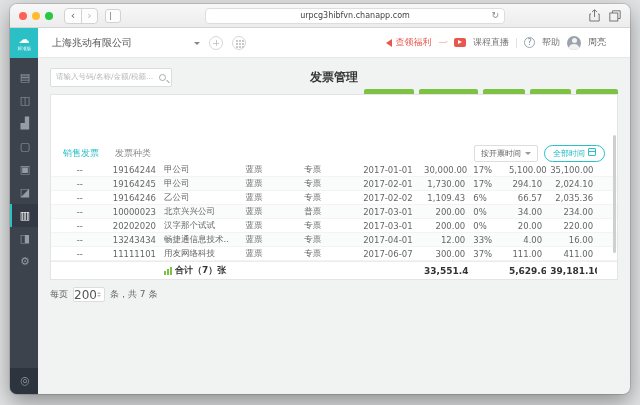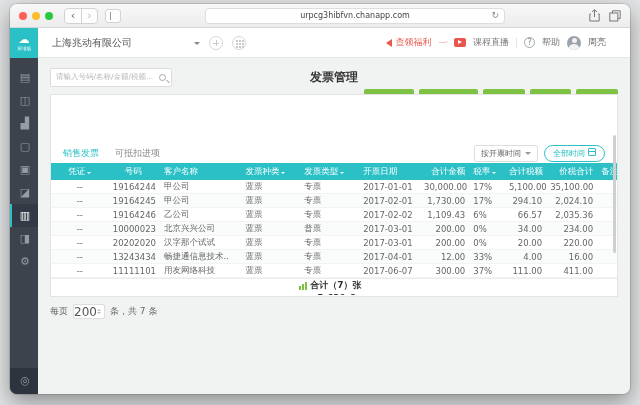--- a/index.html
+++ b/index.html
@@ -97,21 +97,21 @@
     padding:2px 8px; display:flex; align-items:flex-start; gap:3px; }
   .cal { width:8px; height:8px; border:1px solid #2bc0c6; border-radius:1px; position:relative; }
   .cal::before { content:""; position:absolute; left:0; right:0; top:2px; height:1px; background:#2bc0c6; }
 
   .thead { display:flex; background:#2bc0c6; height:17px; align-items:center; }
   .th { color:#fff; font-size:8.5px; white-space:nowrap; overflow:hidden; padding:0 4px; }
   .th .caret { color:#fff; border-width:2.5px; border-top-color:#fff; margin-left:2px; }
   .tr { display:flex; height:14px; align-items:center; border-bottom:1px solid #f3f3f3; background:#fff; }
   .tr.alt { background:#fafbfb; }
   .td { font-size:8.5px; color:#666; white-space:nowrap; overflow:hidden; padding:0 4px; }
-  .tr.totals { height:18px; border-top:1px solid #ececec; border-bottom:none; background:#fff;flex-direction:column; }
+  .tr.totals { height:18px; border-top:1px solid #ececec; border-bottom:none; background:#fff; }
   .tr.totals .td { font-weight:bold; color:#333; font-size:9px; }
   .total-label { display:flex; align-items:center; gap:3px; overflow:visible; }
   .chart-ico { display:inline-flex; align-items:flex-end; gap:1px; height:8px; }
   .chart-ico i { width:2px; background:#7dc242; display:block; }
   .chart-ico i:nth-child(1){height:4px;} .chart-ico i:nth-child(2){height:6px;} .chart-ico i:nth-child(3){height:8px;}
 
   .col-voucher { width:10.2%; text-align:center; }
   .col-number  { width:8.7%;  text-align:center; }
   .col-customer{ width:14.4%; text-align:left; padding-left:6px; }
   .col-kind    { width:10.4%; text-align:left; padding-left:6px; }
@@ -235,46 +235,33 @@
             <button class="gbtn">
               <span>新增</span>
               <span class="caret"></span>
             </button>
           </div>
       </div>
 
       <div class="card">
         <div class="tabs">
           <div class="tab active">销售发票</div>
-            <div class="tab">可抵扣进项</div>
+            <div class="tab">发票种类</div>
             <div class="tabs-right">
             <div class="timefilter">
               <span>按开票时间</span>
               <span class="caret"></span>
             </div>
             <div class="timerange">
               <span>全部时间</span>
               <span class="cal"></span>
             </div>
           </div>
         </div>
 
-        <div class="thead">
-            <div class="th col-voucher">凭证<span class="caret"></span></div>
-            <div class="th col-number">号码</div>
-            <div class="th col-customer">客户名称</div>
-            <div class="th col-kind">发票种类<span class="caret"></span></div>
-            <div class="th col-type">发票类型<span class="caret"></span></div>
-            <div class="th col-date">开票日期</div>
-            <div class="th col-amount">合计金额</div>
-            <div class="th col-rate">税率<span class="caret"></span></div>
-            <div class="th col-tax">合计税额</div>
-            <div class="th col-total">价税合计</div>
-            <div class="th col-note">备注</div>
-          </div>
         <div>
             <div class="tr">
               <div class="td col-voucher">--</div>
               <div class="td col-number">19164244</div>
               <div class="td col-customer">甲公司</div>
               <div class="td col-kind">蓝票</div>
               <div class="td col-type">专票</div>
               <div class="td col-date">2017-01-01</div>
               <div class="td col-amount">30,000.00</div>
               <div class="td col-rate">17%</div>

